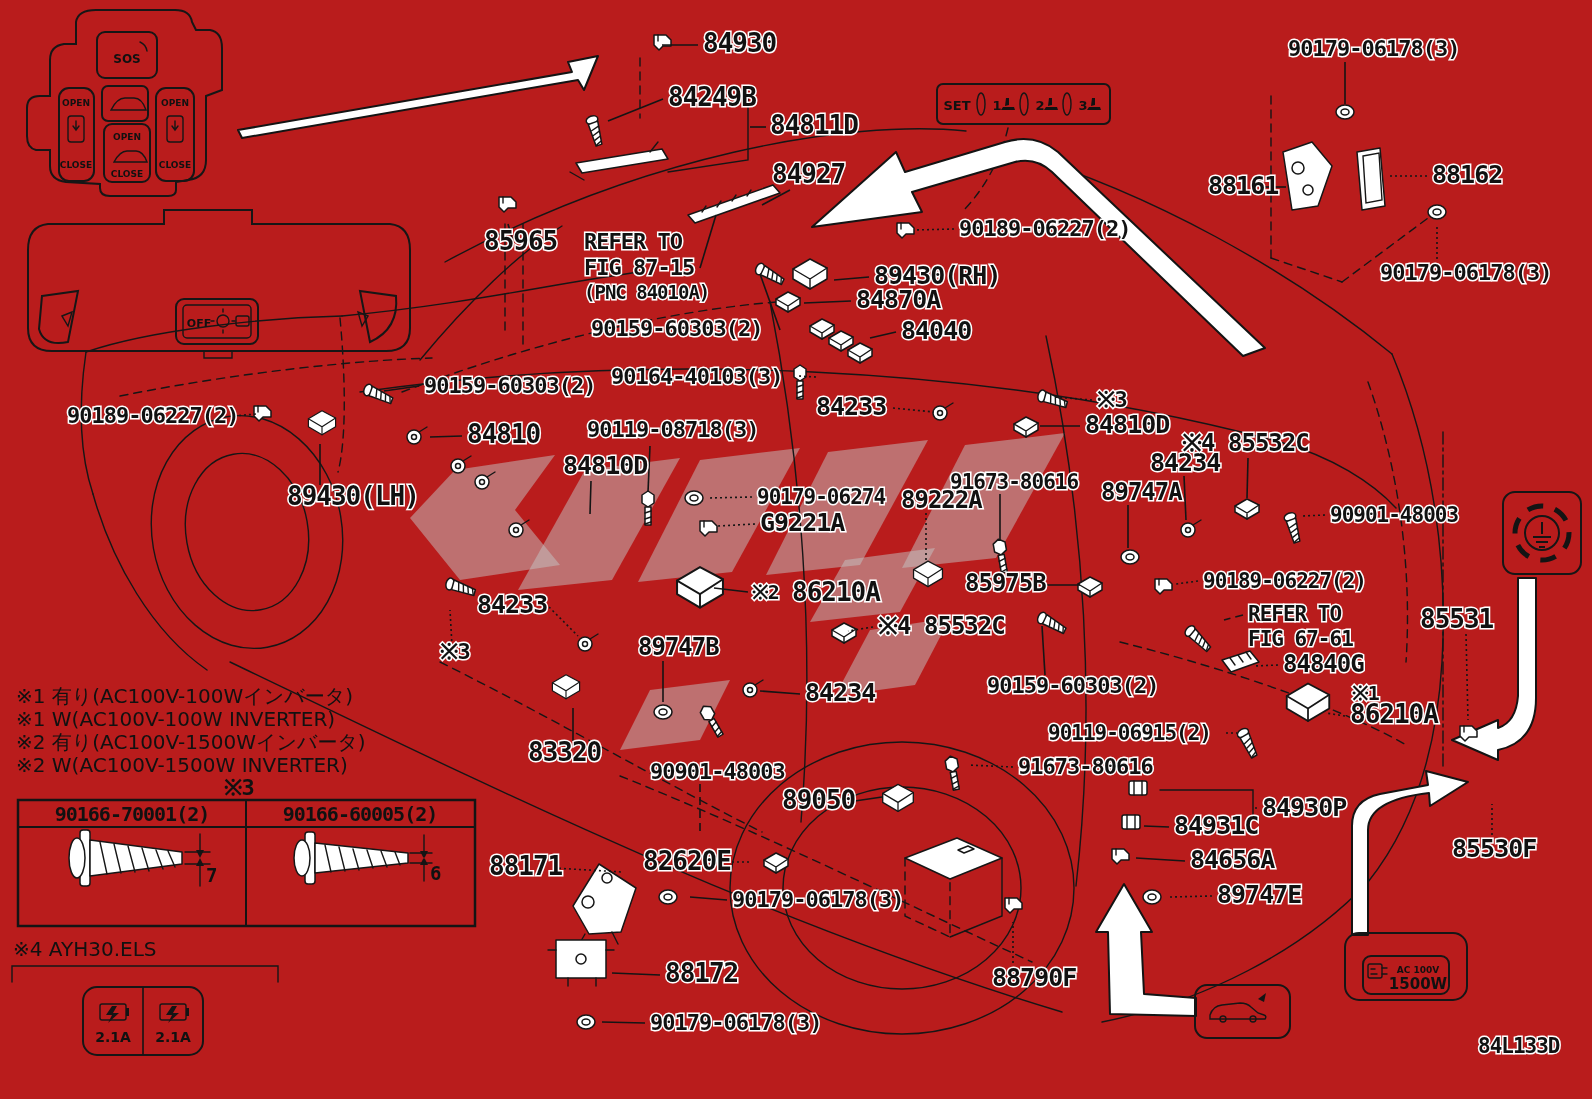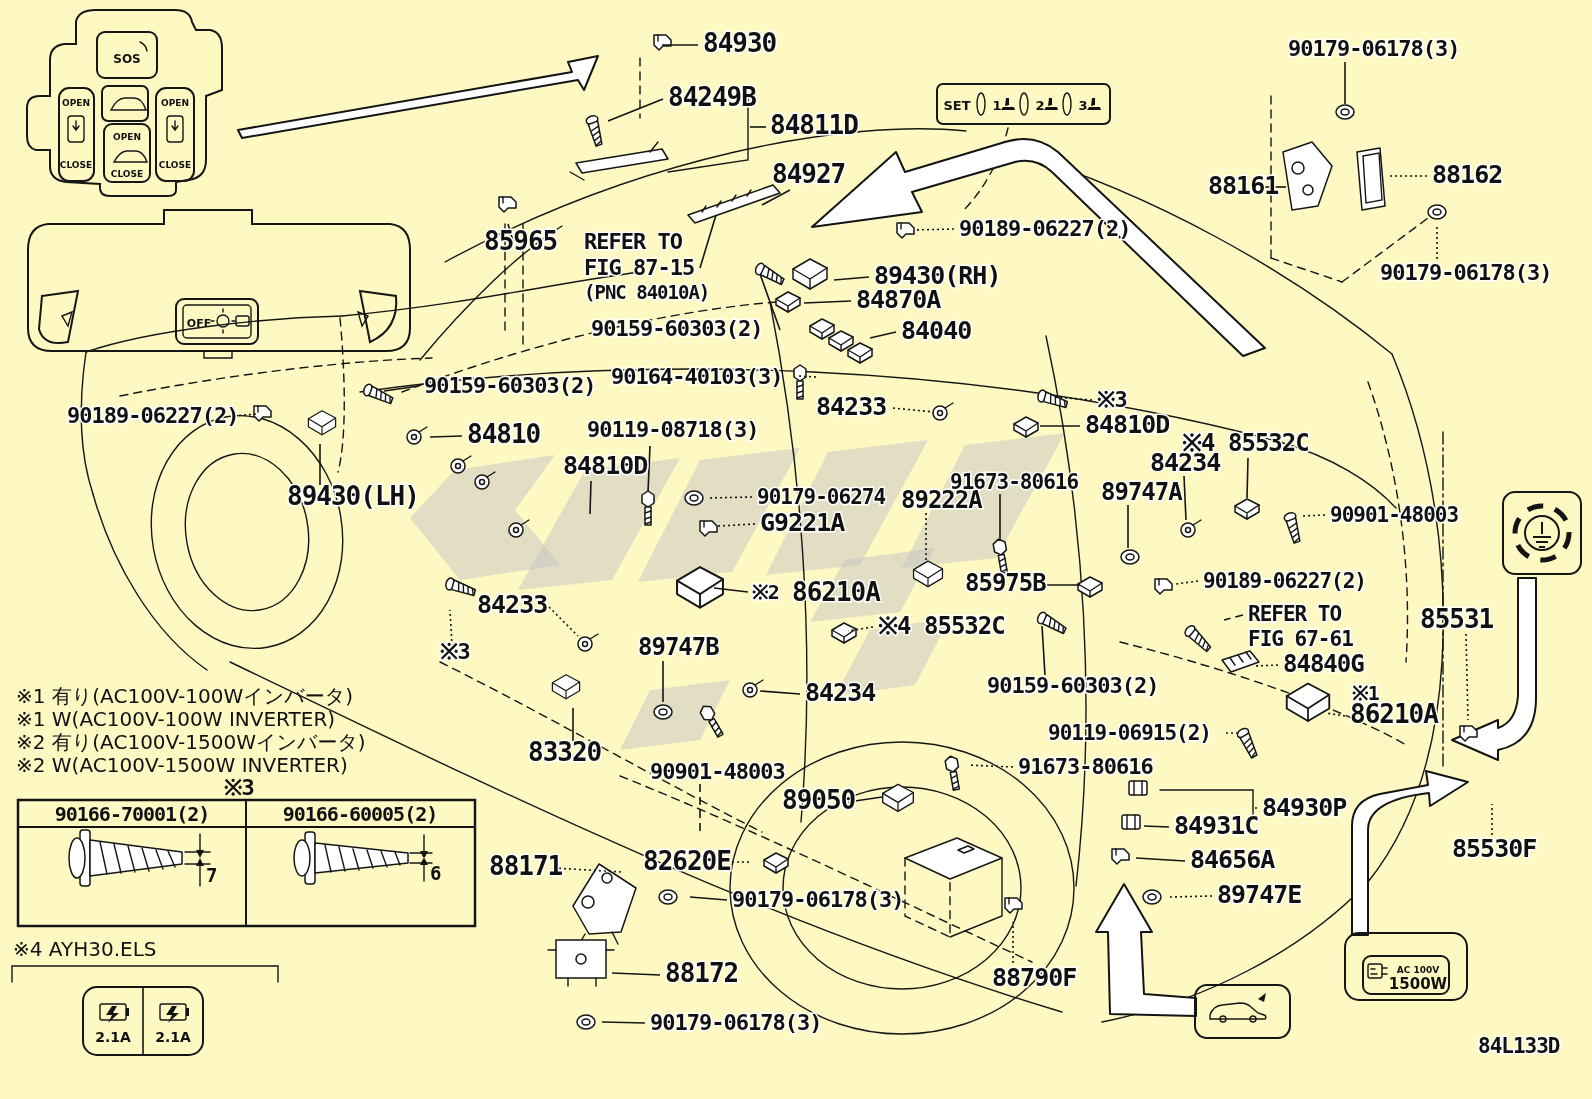--- a/index.html
+++ b/index.html
@@ -1,16 +1,16 @@
 <!DOCTYPE html>
 <html><head>
 <meta charset="utf-8">
 <style>
   html,body{margin:0;padding:0;background:#fff;}
-  .stage{position:relative;width:1592px;height:1099px;background:#fef9c3;overflow:hidden;}
+  .stage{position:relative;width:1592px;height:1099px;background:#b91c1c;overflow:hidden;}
   svg{position:absolute;left:0;top:0;}
   .vl{fill:none;stroke:#161616;stroke-width:1.4;stroke-linecap:round;}
   .vl2{fill:none;stroke:#161616;stroke-width:2;stroke-linecap:round;}
   .vd{stroke-dasharray:8 6;}
   .vdd{stroke-dasharray:12 4 3 4;}
   .wm{fill:#c4c4c4;opacity:.5;stroke:none;}
   .arw{fill:#fff;stroke:#141414;stroke-width:2;stroke-linejoin:round;}
   .pg{fill:#fff;stroke:#161616;stroke-width:1.5;stroke-linejoin:round;}
   .leader{stroke:#151515;stroke-width:1.6;fill:none;}
   .dot{stroke-dasharray:2 3;}

